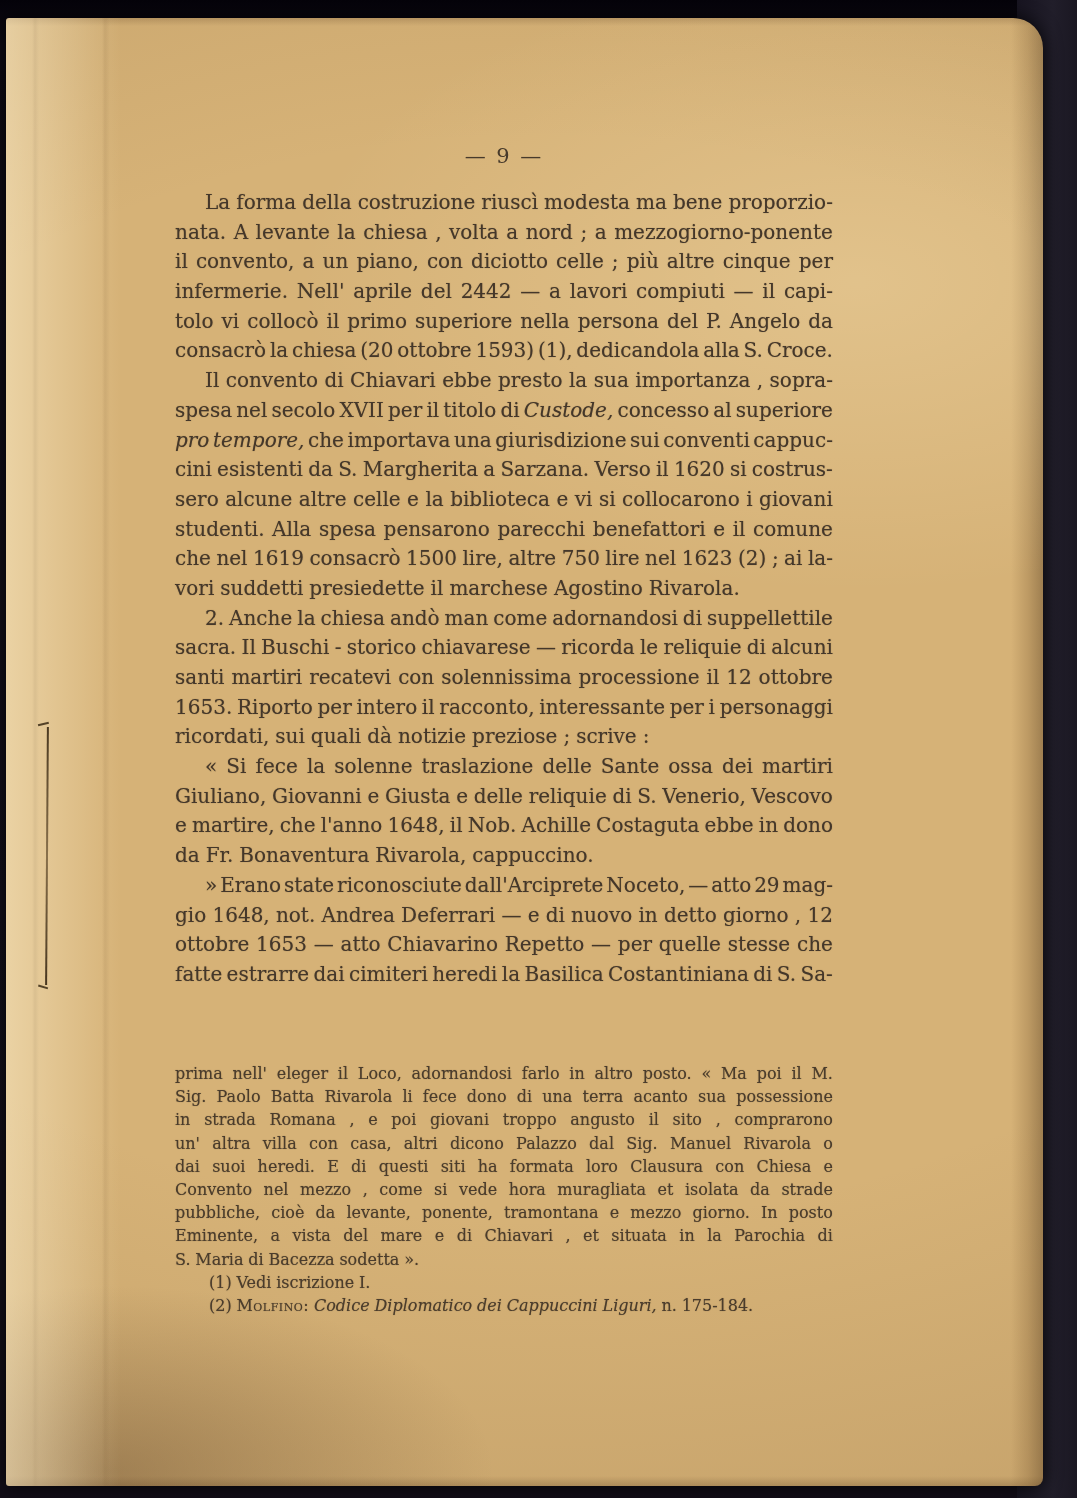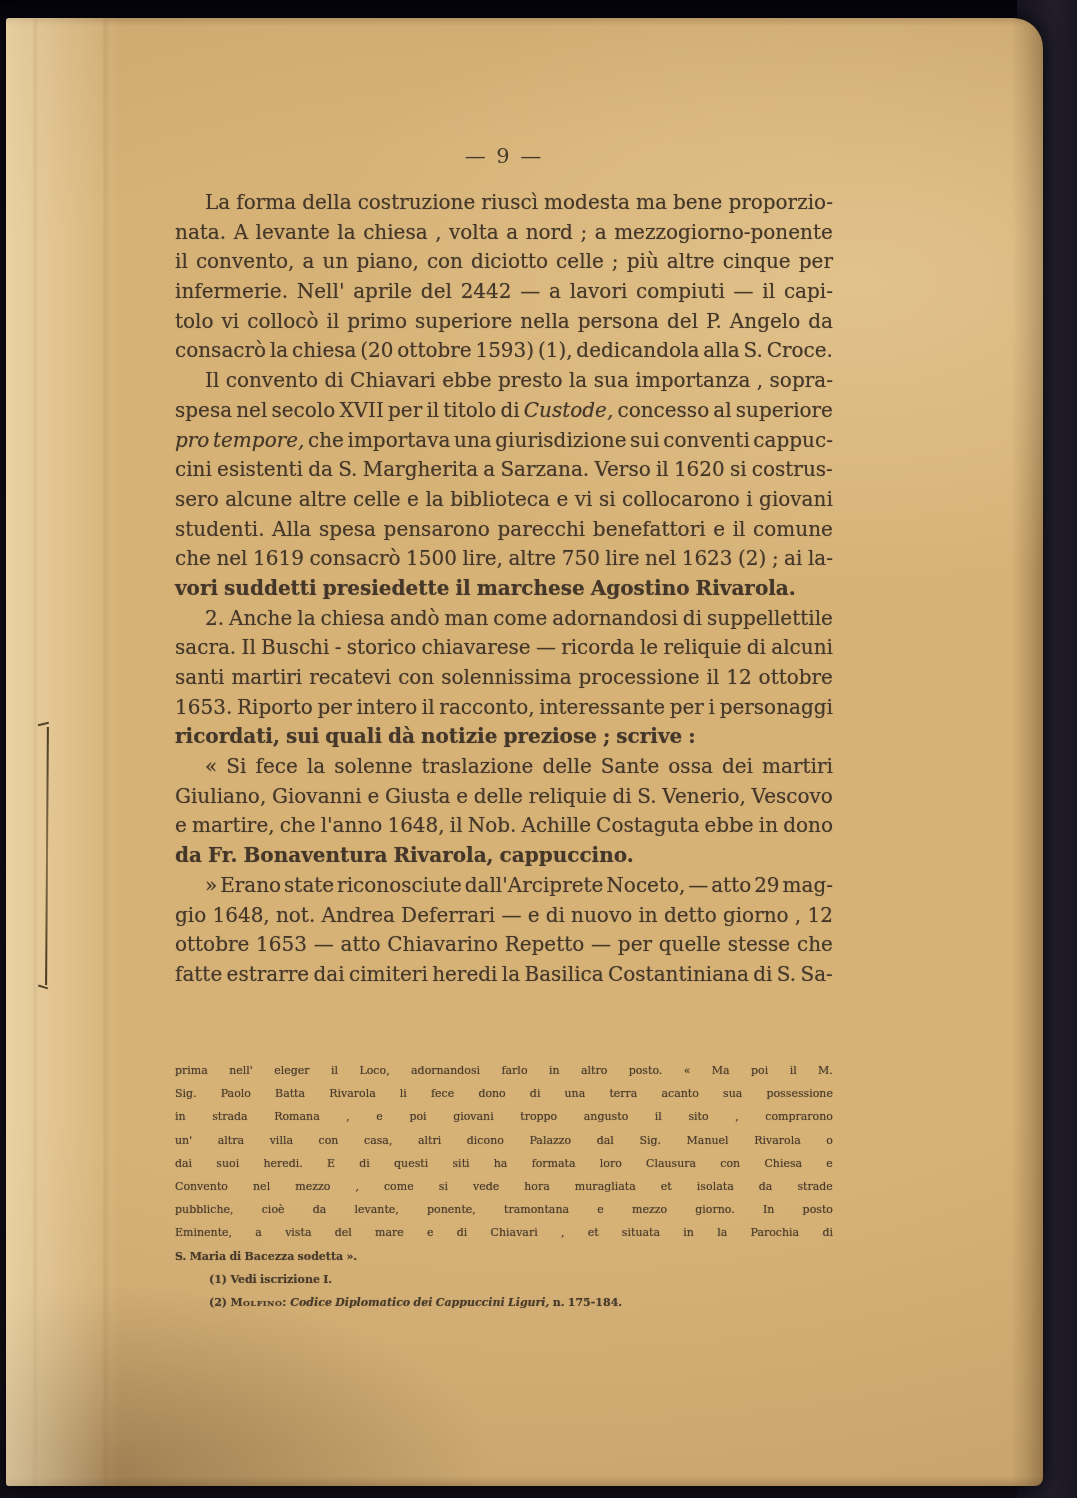--- a/index.html
+++ b/index.html
@@ -37,23 +37,23 @@
     letter-spacing:2px;
   }
   .textblock{position:absolute;margin-top:28px;}
   .main-text{top:144px;}
   .footnote-text{top:1018px;}
   .line{
     display:flex;flex-wrap:nowrap;justify-content:space-between;
     align-items:baseline;
   }
   .main-text .line{height:29.7px;font-size:20px;color:#44372a;}
-  .footnote-text .line{height:23.2px;font-size:11px;color:#4a3c2c;}
+  .footnote-text .line{height:23.2px;font-size:16px;color:#4a3c2c;}
   .line span{white-space:pre;text-shadow:0 0 1px rgba(77,60,36,0.55);}
-  .line.nj{justify-content:flex-start;column-gap:0.30em;font-weight:bold;}
+  .line.nj{justify-content:flex-start;column-gap:0.30em;}
   .line.ind{padding-left:30px;}
   .footnote-text .line.ind{padding-left:34px;}
   .it{font-style:italic;}
   .sc{font-variant:small-caps;letter-spacing:0.5px;}
   
   .stitch{position:absolute;left:40px;top:709px;width:2px;height:258px;
     background:linear-gradient(180deg, rgba(58,42,20,0.9), rgba(88,66,36,0.65) 50%, rgba(54,38,18,0.9));
     transform:rotate(0.4deg);}
   .stitch .hook-top{position:absolute;left:-9px;top:-4px;width:11px;height:2px;
     background:rgba(58,42,20,0.85);transform:rotate(-14deg);}

